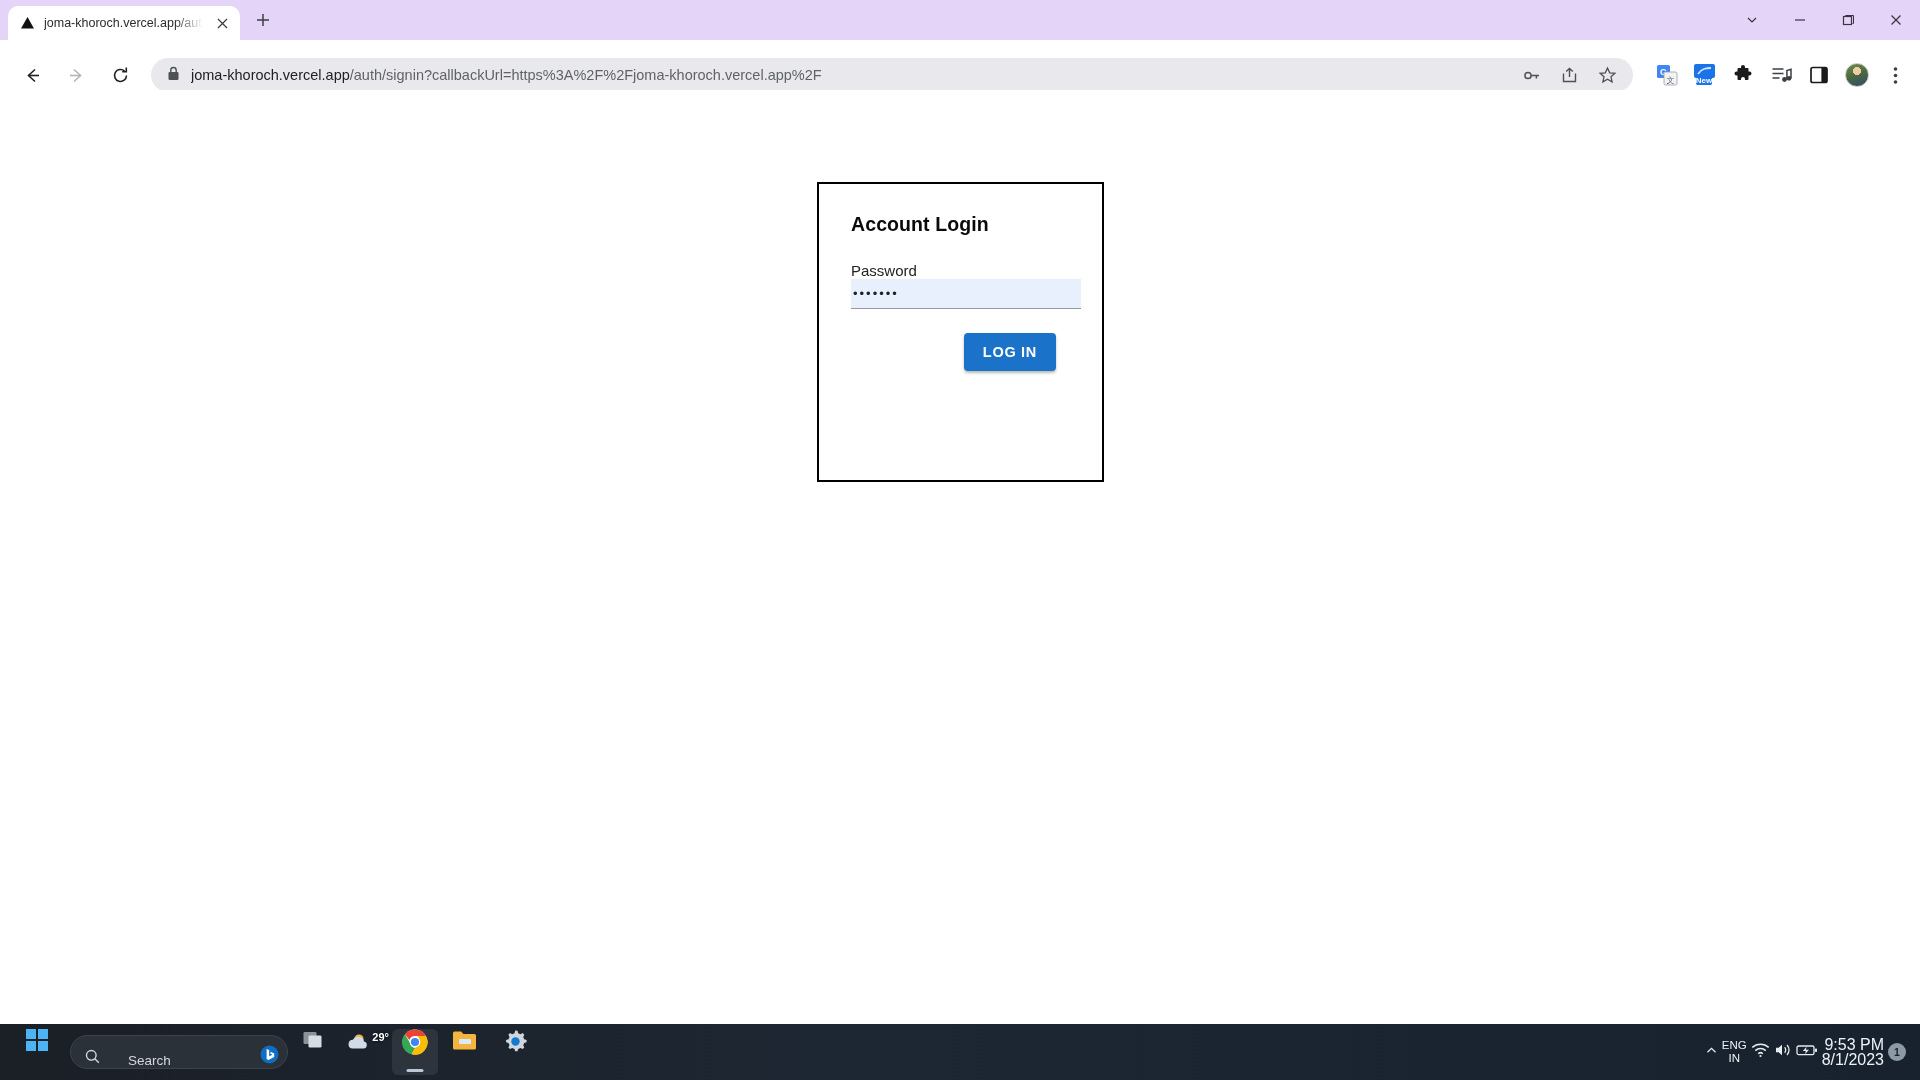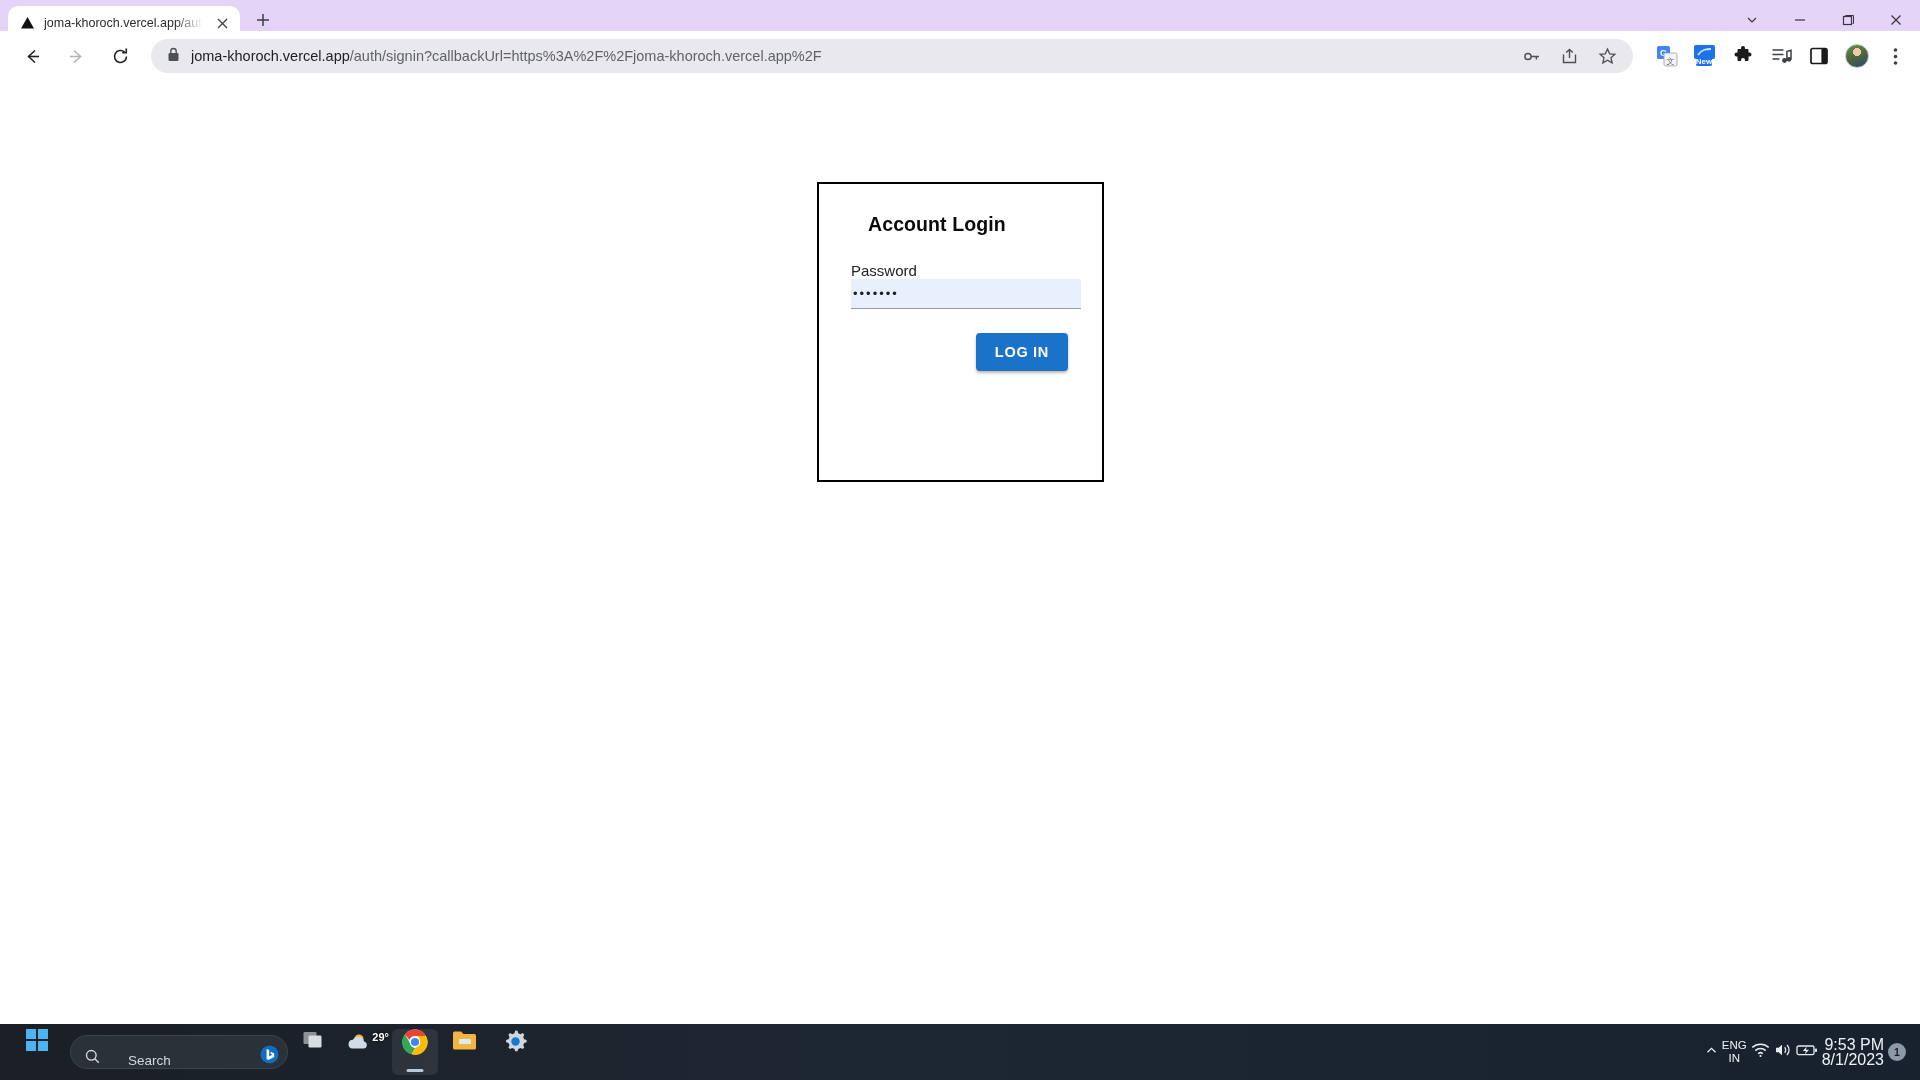--- a/index.html
+++ b/index.html
@@ -32,21 +32,21 @@
     -webkit-mask-image: linear-gradient(to right, #000 82%, transparent 100%);
     mask-image: linear-gradient(to right, #000 82%, transparent 100%);
   }
   .tab-close { width:20px; height:20px; display:flex; align-items:center; justify-content:center; flex:0 0 20px; border-radius:50%; }
   .newtab { width:34px; height:34px; display:flex; align-items:center; justify-content:center; margin-left:6px; margin-bottom:3px; border-radius:50%; }
 
   .wincontrols { margin-left:auto; display:flex; height:40px; align-items:center; }
   .wc { width:48px; height:40px; display:flex; align-items:center; justify-content:center; }
 
   .toolbar {
-    position:absolute; left:0; top:31px; width:1920px; height:50px;
+    position:absolute; left:0; top:50px; width:1920px; height:50px;
     background:#ffffff; display:flex; align-items:center; padding:0 10px;
   }
   .navbtn { width:36px; height:36px; border-radius:50%; display:flex; align-items:center; justify-content:center; margin:0 4px; }
   .omnibox {
     flex:1 1 auto; height:34px; margin:0 9px 0 9px;
     background:#e9e9ed; border-radius:18px;
     display:flex; align-items:center; padding:0 14px 0 16px; gap:11px;
     min-width:0;
   }
   .omni-url { font-size:14.5px; white-space:nowrap; overflow:hidden; color:#5f6368; min-width:0; }
@@ -64,36 +64,36 @@
   }
 
   
   .viewport { position:absolute; left:0; top:90px; width:1920px; height:934px; background:#ffffff; }
 
   .login-card {
     position:absolute; left:817px; top:92px; width:287px; height:300px;
     background:#ffffff; border:2px solid #000000;
     padding:24px 26px;
   }
-  .card-title { font-size:19.5px; font-weight:bold; color:#0a0a0a; letter-spacing:.1px; margin:5px 0 26px 23px; }
+  .card-title { font-size:19.5px; font-weight:bold; color:#0a0a0a; letter-spacing:.1px; margin:5px 0 26px 6px; }
   .field { margin:0 0 0 6px; }
   .field-label { font-size:15px; color:#222222; }
   .field-input {
     display:block; width:230px; height:30px;
     border:none; border-bottom:1px solid #9a9a9a;
     background:transparent; outline:none;
     font-family:"Liberation Sans", sans-serif; font-size:15px; color:#202124;
     padding:0 2px;
   }
   .field-input.autofilled {
     background:#e8f0fe;
     letter-spacing:2px; font-size:13px;
   }
   .field:first-of-type { margin-bottom:9px; }
-  .card-actions { display:flex; justify-content:flex-end; margin-top:24px; margin-right:8px; }
+  .card-actions { display:flex; justify-content:flex-end; margin-top:24px; margin-right:20px; }
   .login-btn {
     background:#1a73c8; color:#ffffff; border:none; border-radius:4px;
     padding:11px 19px; font-size:14.5px; font-weight:bold; letter-spacing:.7px;
     font-family:"Liberation Sans", sans-serif;
     box-shadow:0 2px 3px rgba(0,0,0,.28);
   }
 
   
   .taskbar {
     position:absolute; left:0; top:1024px; width:1920px; height:56px;

